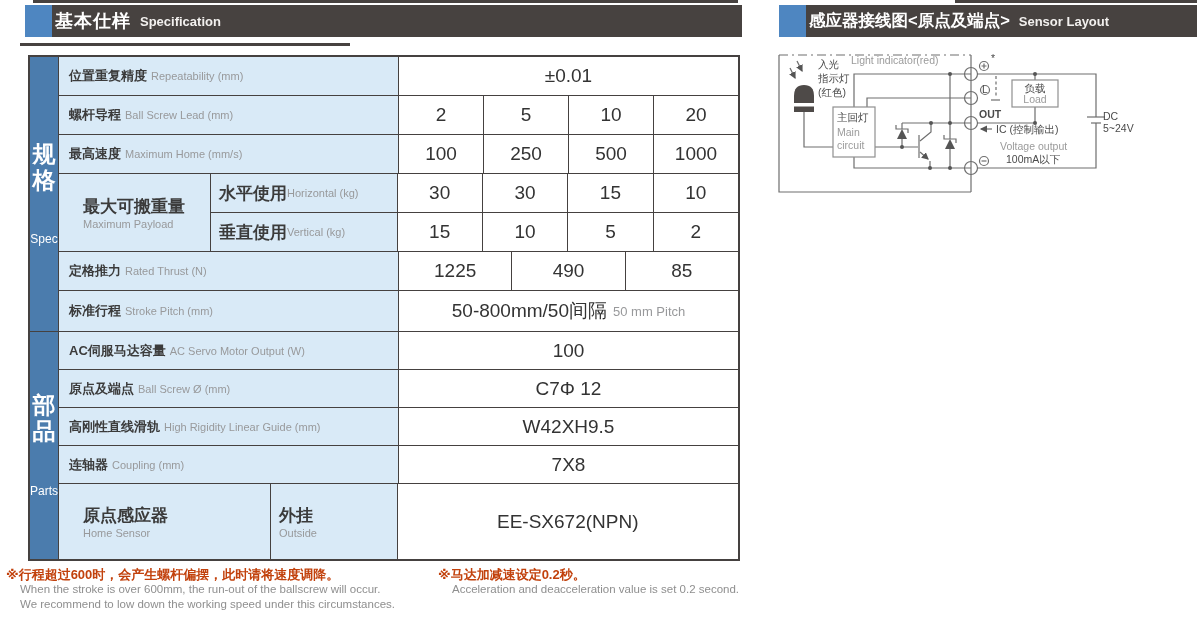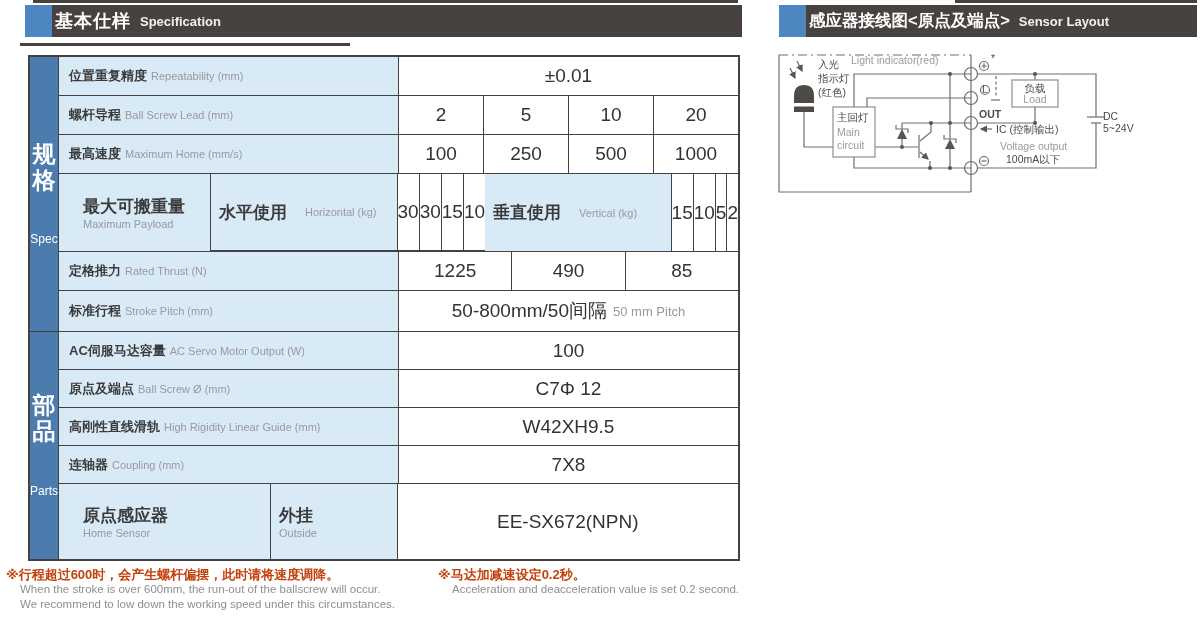--- a/index.html
+++ b/index.html
@@ -42,26 +42,26 @@
   .lab .zh{font-size:13px;font-weight:600;color:#3b3b3b;white-space:nowrap;}
   .lab .en{font-size:11px;color:#98999b;margin-left:4px;white-space:nowrap;}
   .vals{flex:1;display:flex;min-width:0;}
   .v{flex:1;display:flex;align-items:center;justify-content:center;font-size:19px;color:#333;border-right:1.5px solid #454140;box-sizing:border-box;background:#fff;}
   .v:last-child{border-right:none;}
   .vspan{flex:1;display:flex;align-items:baseline;justify-content:center;font-size:19px;color:#333;background:#fff;align-items:center;gap:6px;}
   .vspan .sub{font-size:13px;color:#98999b;}
   .labmain{width:152px;box-sizing:border-box;background:#d9eaf7;border-right:1.5px solid #454140;display:flex;flex-direction:column;justify-content:center;padding-left:24px;}
   .labmain .zh{font-size:17px;font-weight:600;color:#3b3b3b;white-space:nowrap;}
   .labmain .en{font-size:11px;color:#98999b;white-space:nowrap;}
-  .subcol{flex:1;display:flex;flex-direction:row;min-width:0;}
+  .subcol{flex:1;display:flex;flex-direction:column;min-width:0;}
   .subrow{flex:1;display:flex;box-sizing:border-box;min-height:0;}
   .subrow.first{border-bottom:1.5px solid #454140;}
   .labsub{width:186.5px;box-sizing:border-box;background:#d9eaf7;border-right:1.5px solid #454140;display:flex;align-items:center;padding-left:8px;overflow:hidden;}
   .labsub .zh{font-size:17px;font-weight:600;color:#3b3b3b;white-space:nowrap;}
-  .labsub .en{font-size:11px;color:#98999b;margin-left:18px;white-space:nowrap;}
+  .labsub .en{font-size:11px;color:#98999b;margin-left:0;white-space:nowrap;}
   .labmain-hs{width:212px;}
   .labsub-hs{width:126.5px;flex-direction:column;align-items:flex-start;justify-content:center;}
   .labsub-hs .en{margin-left:0;}
 
   
   .note{position:absolute;top:567px;}
   #note-left{left:6px;}
   #note-right{left:438px;}
   .note .red{color:#c2410c;font-size:13px;font-weight:bold;line-height:15px;}
   .note .gray{color:#8f8f8f;font-size:11.5px;line-height:14.5px;margin-left:14px;}

